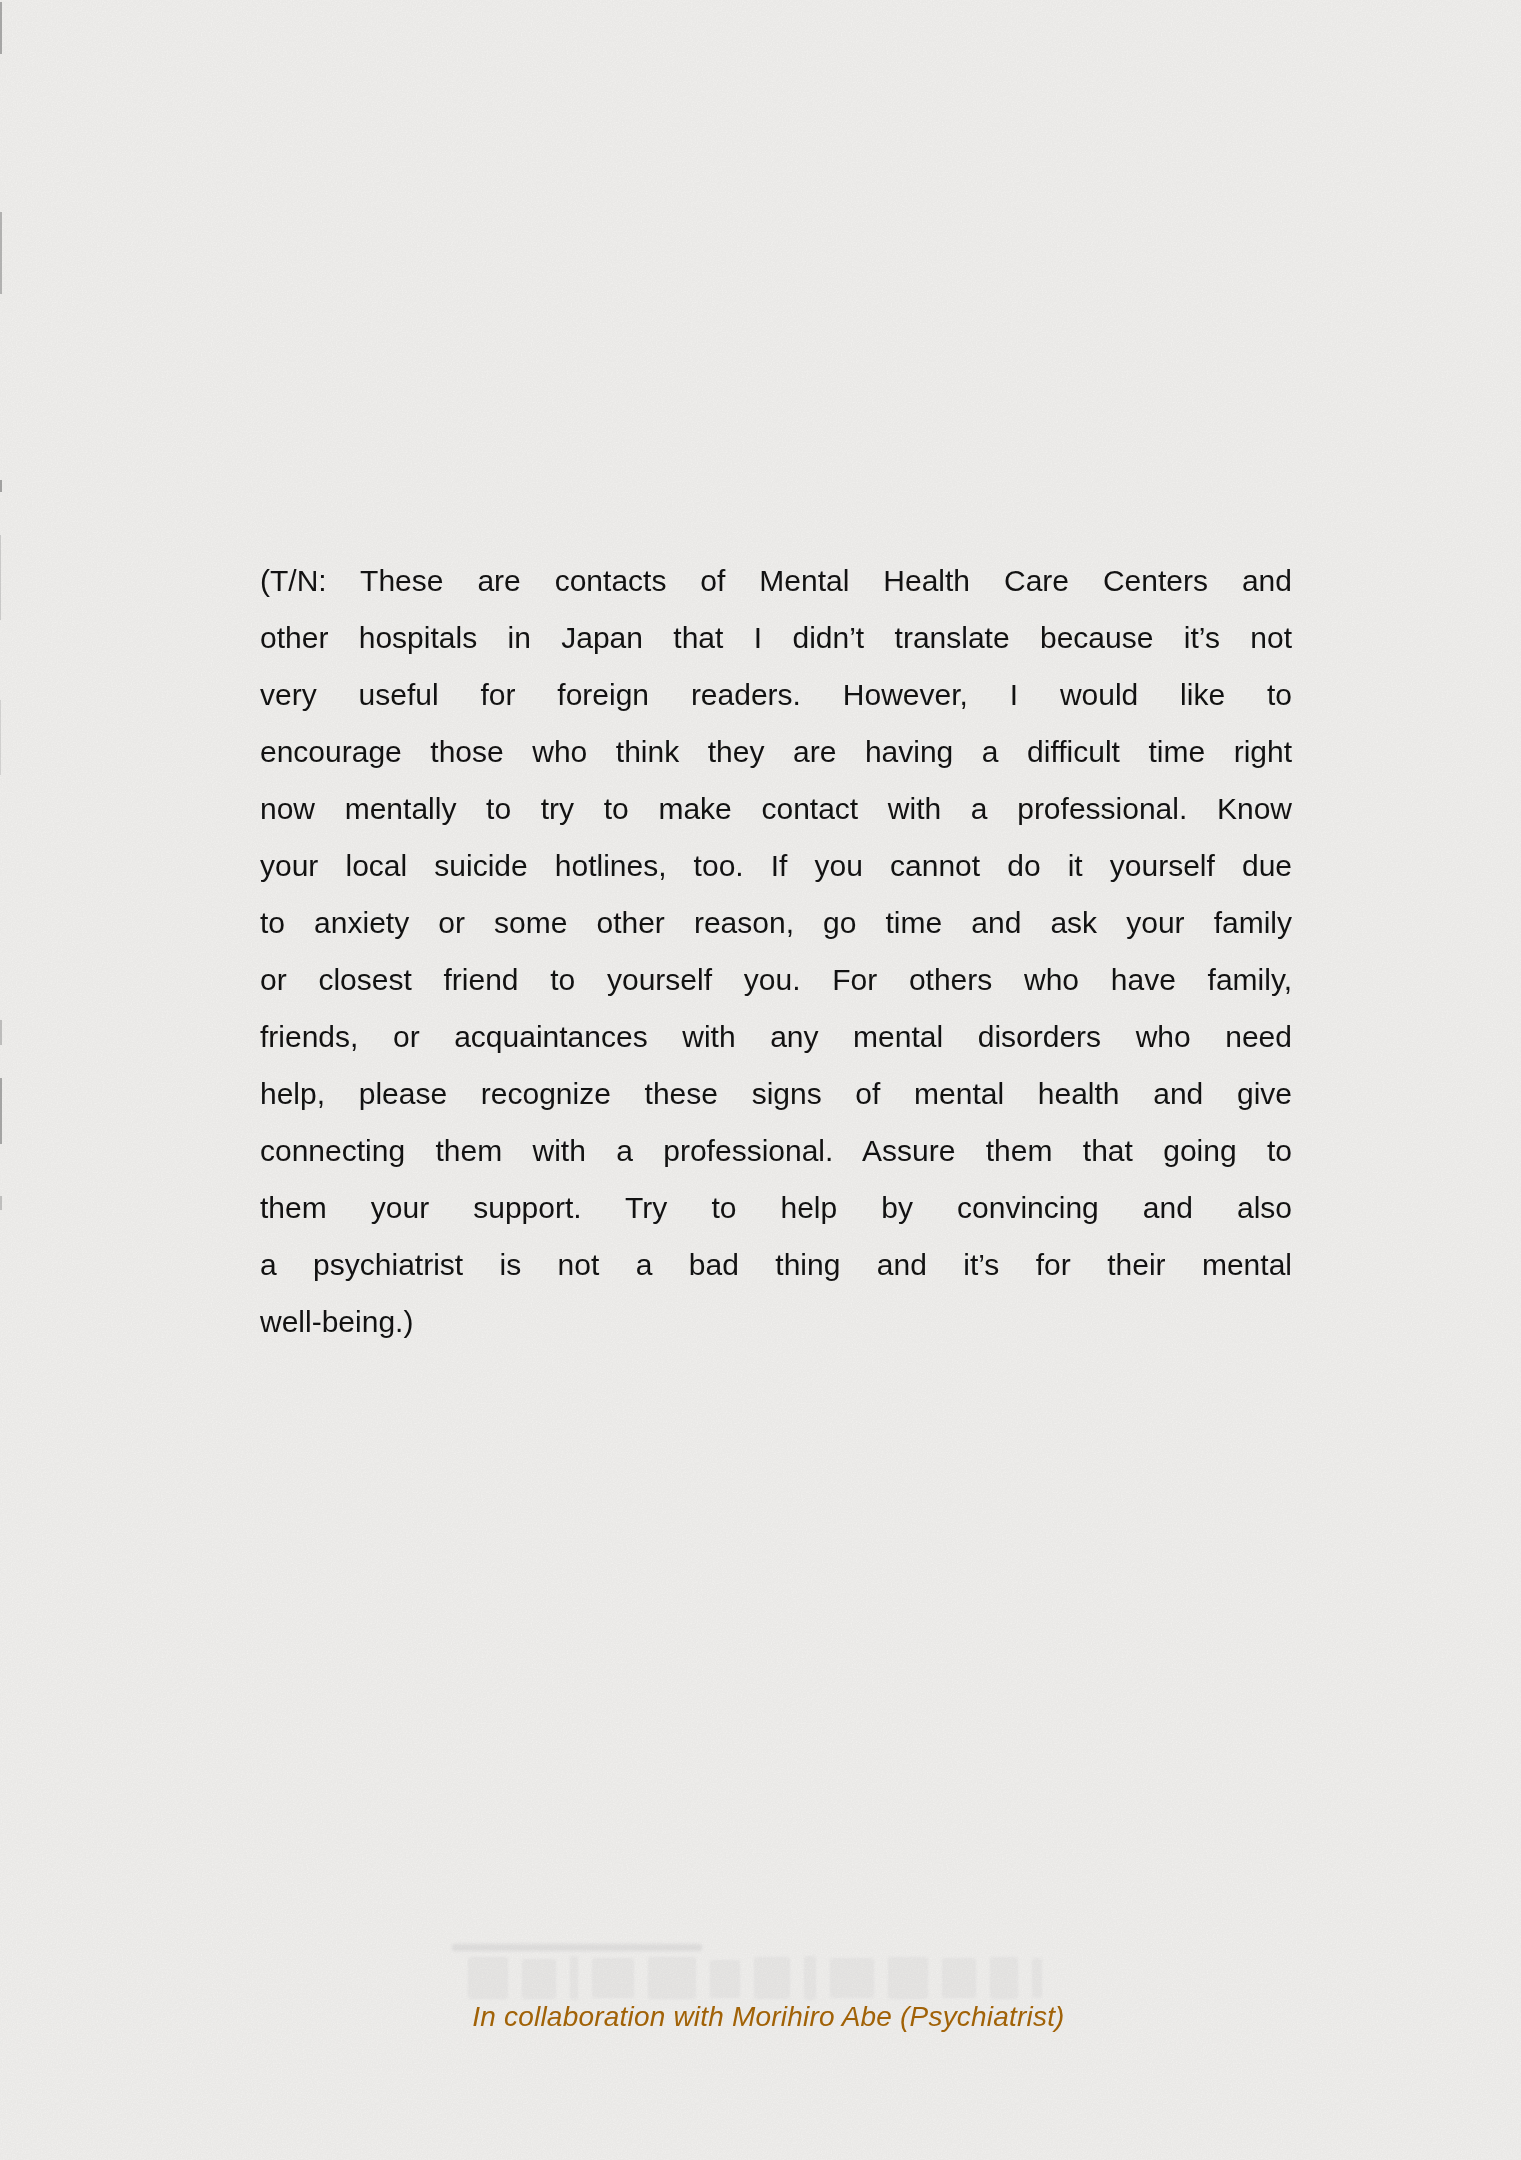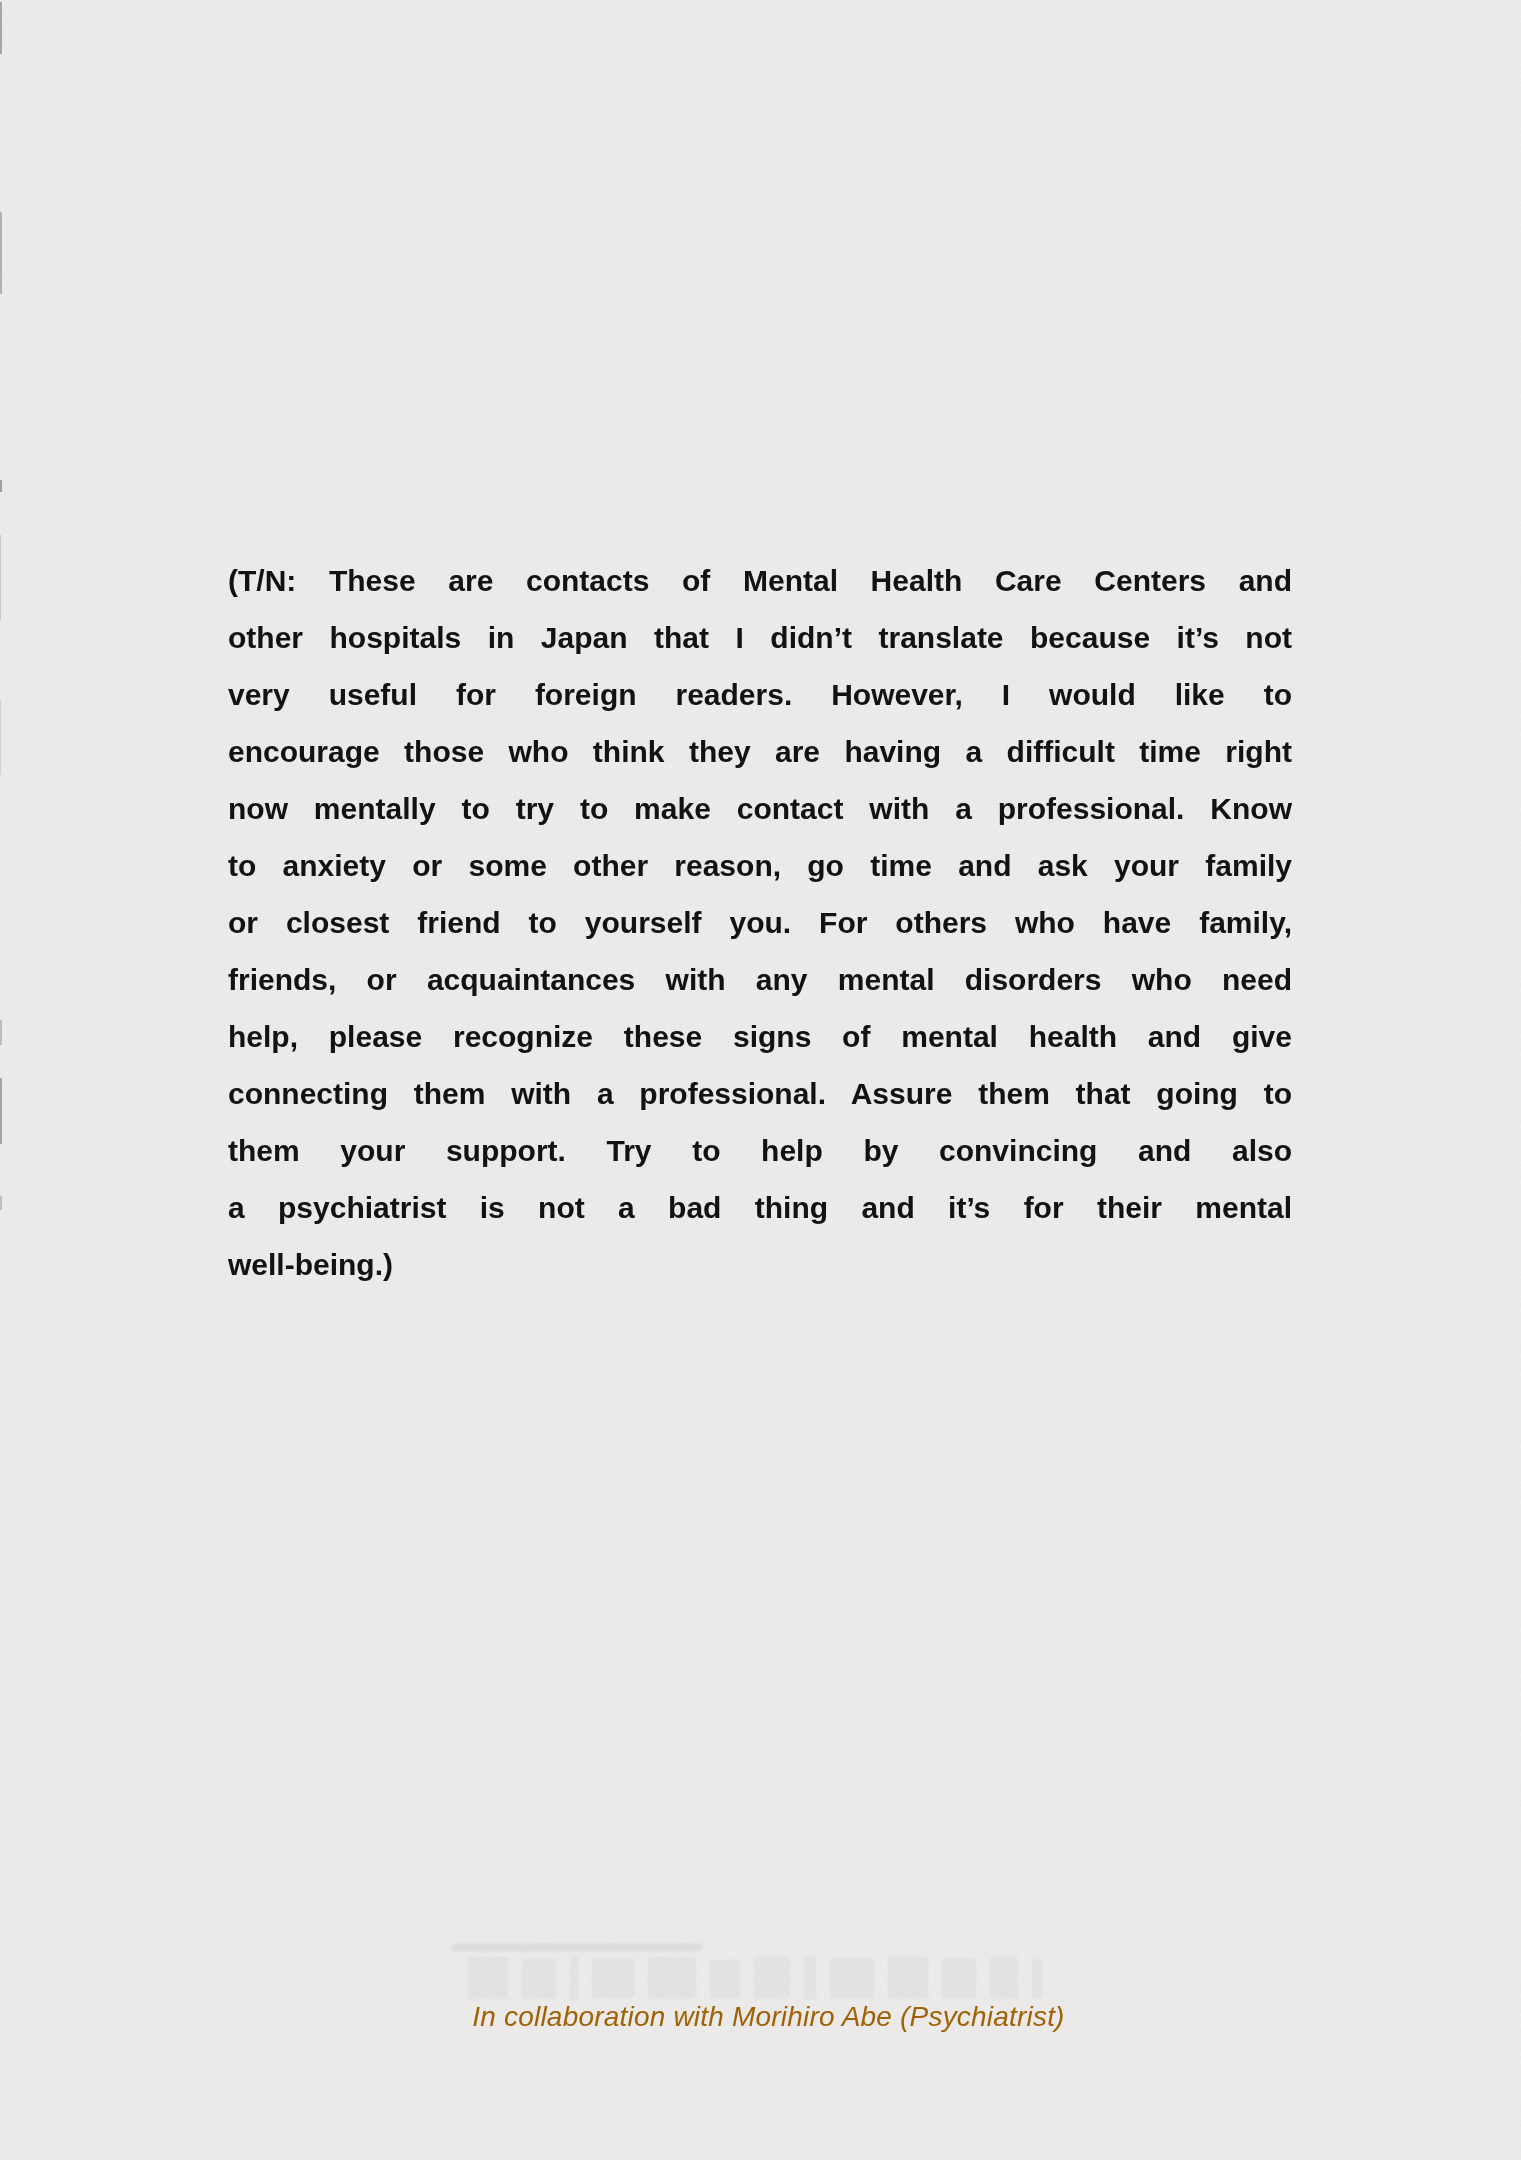--- a/index.html
+++ b/index.html
@@ -31,26 +31,27 @@
     left: 228px;
     top: 552px;
     width: 1064px;
     color: #121212;
   }
   .tn-line {
     display: block;
     height: 57px;
     line-height: 57px;
     font-size: 30px;
-    font-weight: bold;
+    font-weight: normal;
     white-space: normal;
     text-align: justify;
     text-align-last: justify;
     text-justify: inter-word;
     letter-spacing: 0px;
+    margin-left: 32px;
   }
   .tn-line.tn-last {
     text-align-last: left;
   }
   
   .ghost-band {
     position: absolute;
     left: 468px;
     top: 1955px;
     width: 606px;
@@ -130,20 +131,21 @@
   <div class="edge-mark em6"></div>
   <div class="edge-mark em7"></div>
   <div class="edge-mark em8"></div>
 
   <div class="tn-block">
     <span class="tn-line">(T/N: These are contacts of Mental Health Care Centers and</span>
     <span class="tn-line">other hospitals in Japan that I didn’t translate because it’s not</span>
     <span class="tn-line">very useful for foreign readers. However, I would like to</span>
     <span class="tn-line">encourage those who think they are having a difficult time right</span>
     <span class="tn-line">now mentally to try to make contact with a professional. Know</span>
+    <span class="tn-line">your local suicide hotlines, too. If you cannot do it yourself due</span>
     <span class="tn-line">to anxiety or some other reason, go time and ask your family</span>
     <span class="tn-line">or closest friend to yourself you. For others who have family,</span>
     <span class="tn-line">friends, or acquaintances with any mental disorders who need</span>
     <span class="tn-line">help, please recognize these signs of mental health and give</span>
     <span class="tn-line">connecting them with a professional. Assure them that going to</span>
     <span class="tn-line">them your support. Try to help by convincing and also</span>
     <span class="tn-line">a psychiatrist is not a bad thing and it’s for their mental</span>
     <span class="tn-line tn-last">well-being.)</span>
   </div>
 

